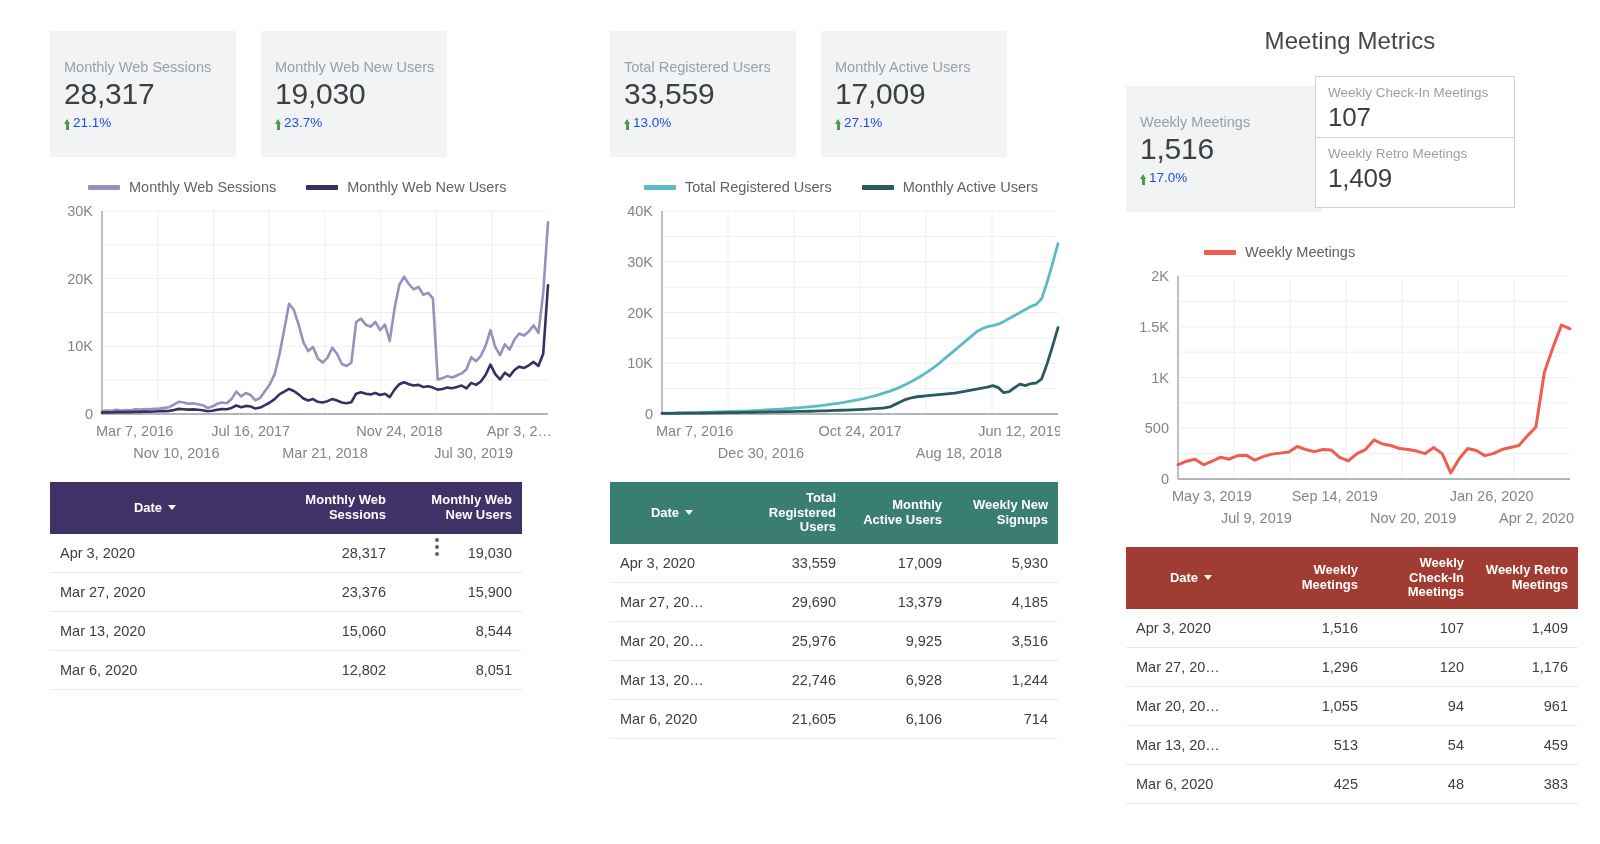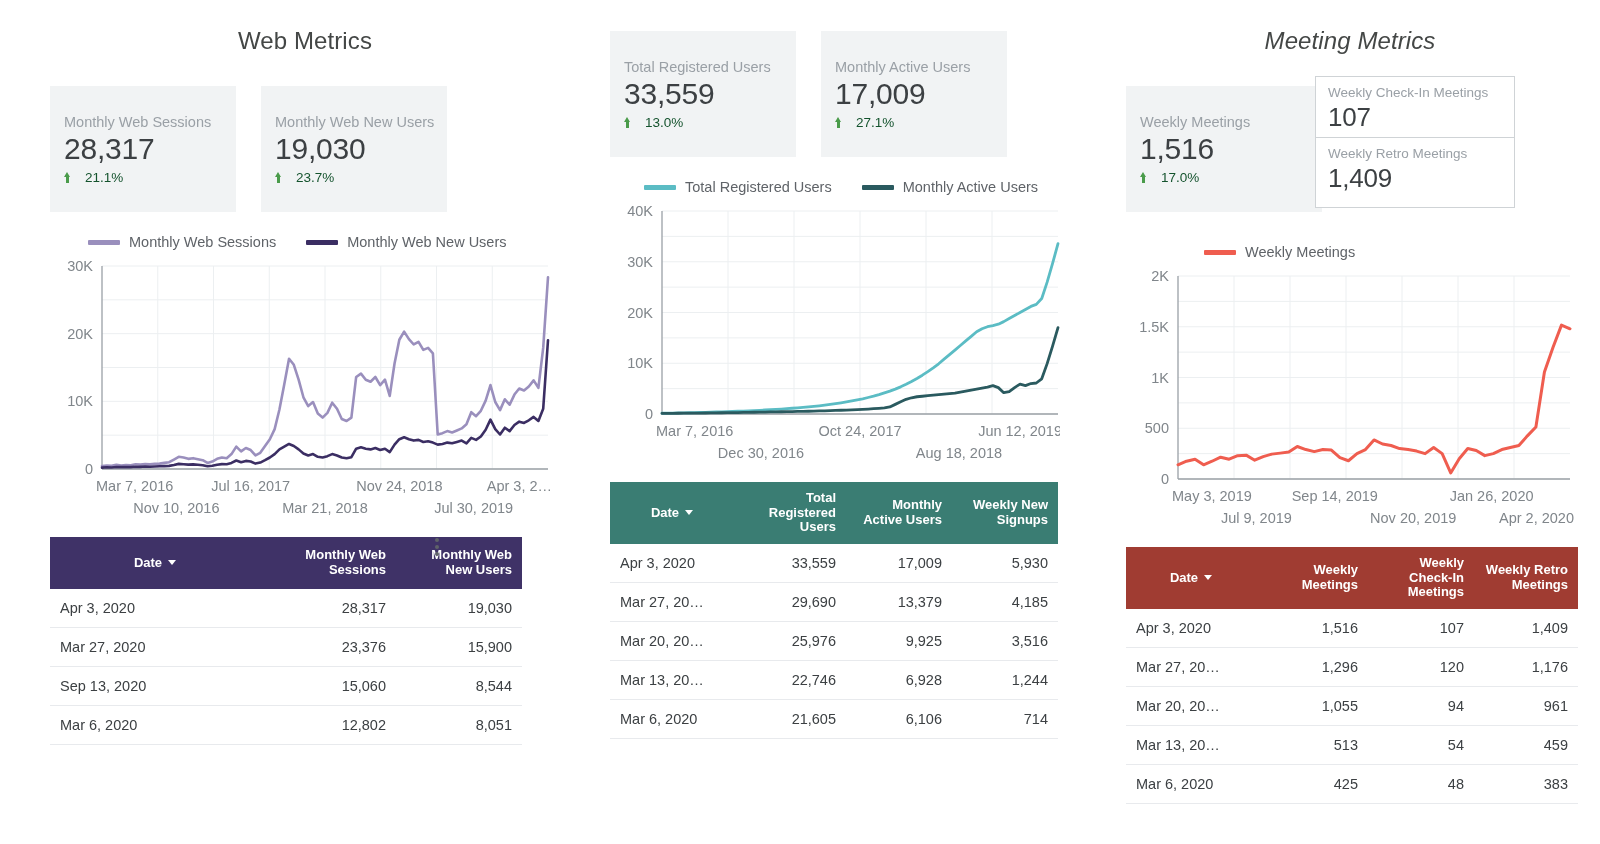--- a/index.html
+++ b/index.html
@@ -32,21 +32,21 @@
   .panel-title {
     text-align: center;
     font-size: 24px;
     font-weight: 400;
     color: #444746;
     margin: 0;
     padding-top: 27px;
     letter-spacing: 0.1px;
   }
   .panel-1 .panel-title { padding-left: 0px; }
-  .panel-3 .panel-title { padding-right: 26px; font-style: italic; }
+  .panel-3 .panel-title { padding-right: 26px; }
 
   
   .scorecard-row {
     display: flex;
     margin-top: 31px;
     align-items: flex-start;
   }
   .scorecard {
     background: #f1f3f4;
     box-sizing: border-box;
@@ -63,24 +63,24 @@
   }
   .sc-value {
     font-size: 30px;
     color: #3c4043;
     line-height: 1.18;
     font-weight: 400;
     letter-spacing: -0.2px;
   }
   .sc-delta {
     font-size: 13.5px;
-    color: #14532d;
-    display: flex;
-    align-items: center;
-    gap: 14px;
+    color: #1d4ed8;
+    display: flex;
+    align-items: flex-end;
+    gap: 2px;
     margin-top: 4px;
   }
   .arrow-up {
     display: inline-block;
     width: 7px;
     height: 11px;
     position: relative;
   }
   .arrow-up::before {
     content: "";
@@ -220,21 +220,20 @@
     top: -1px;
   }
   .table-wrap { margin-top: 16px; }
 </style>
 </head>
 <body>
 
 <div class="dashboard">
 
   <div class="panel panel-1">
-    <div class="panel-title">Web Metrics</div>
 
     <div class="scorecard-row">
       <div class="scorecard sc-wide">
         <div class="sc-label">Monthly Web Sessions</div>
         <div class="sc-value">28,317</div>
         <div class="sc-delta">
           <span class="arrow-up"></span>
           <span>21.1%</span>
         </div>
       </div>
@@ -319,21 +318,21 @@
               <td class="td-date">Apr 3, 2020</td>
               <td class="td-num">28,317</td>
               <td class="td-num">19,030</td>
             </tr>
             <tr>
               <td class="td-date">Mar 27, 2020</td>
               <td class="td-num">23,376</td>
               <td class="td-num">15,900</td>
             </tr>
             <tr>
-              <td class="td-date">Sep 13, 2020</td>
+              <td class="td-date">Mar 13, 2020</td>
               <td class="td-num">15,060</td>
               <td class="td-num">8,544</td>
             </tr>
             <tr>
               <td class="td-date">Mar 6, 2020</td>
               <td class="td-num">12,802</td>
               <td class="td-num">8,051</td>
             </tr>
           </tbody>
         </table>

